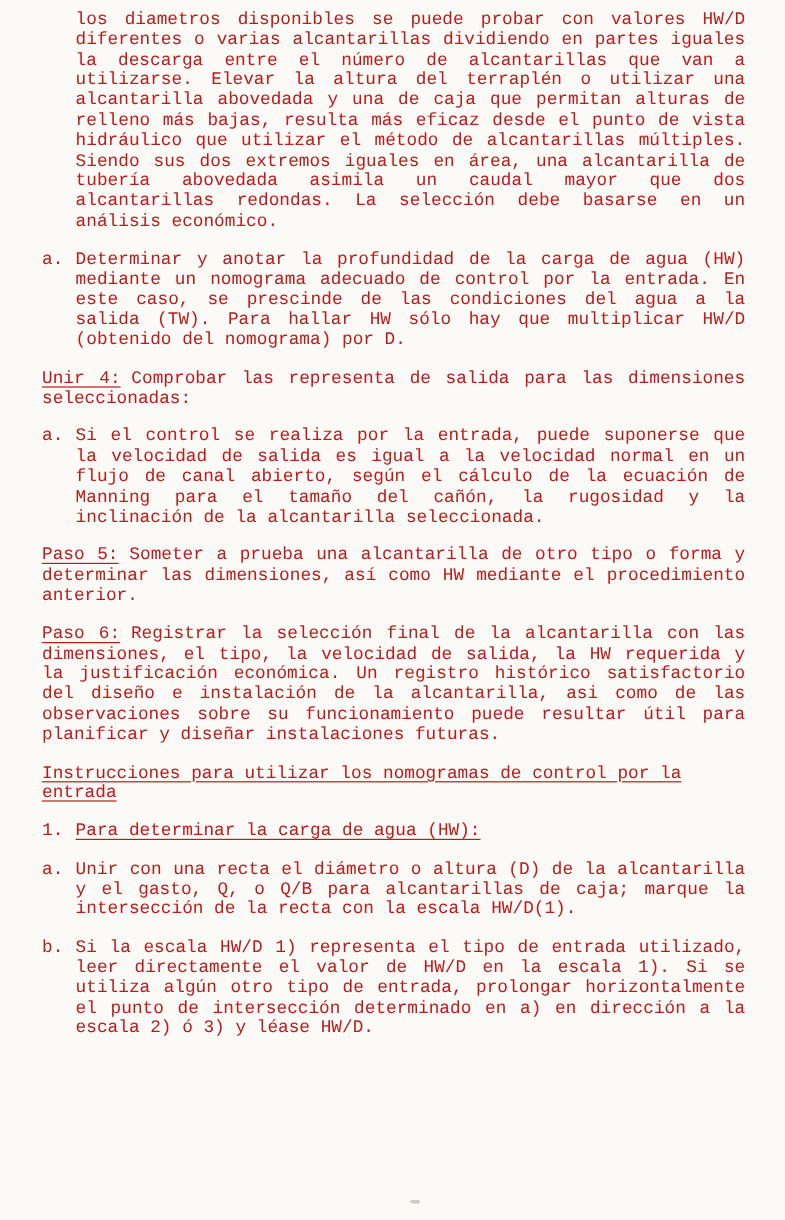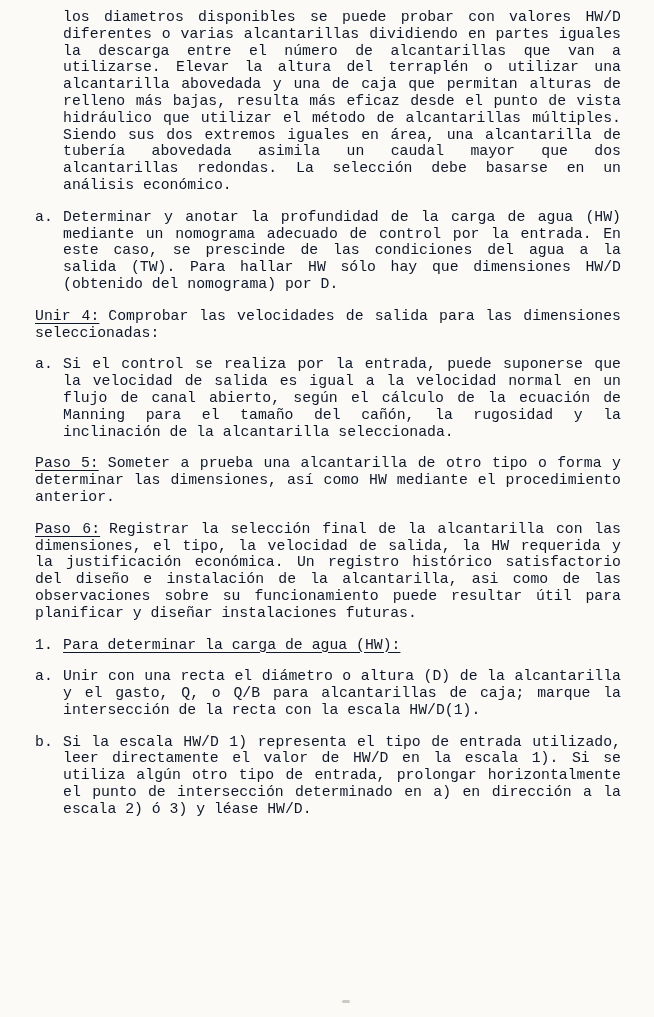--- a/index.html
+++ b/index.html
@@ -4,21 +4,21 @@
 <style>
   * { margin: 0; padding: 0; box-sizing: border-box; }
   html, body { background: #fbfaf6; }
   .page {
     position: relative;
     width: 654px;
     height: 1017px;
     margin: 0 auto;
     padding: 9px 33px 0 35px;
     background: #fbfaf6;
-    color: #0f172a;
+    color: #b91c1c;
     font-family: "Liberation Mono", "DejaVu Sans Mono", monospace;
     font-size: 14.8px;
     line-height: 16.8px;
     overflow: hidden;
   }
   .block { margin-bottom: 15px; text-align: justify; }
   .indented { margin-left: 28px; }
   .hang { position: relative; padding-left: 28px; }
   .hang > .lbl { position: absolute; left: 0; top: 0; }
   .nota { margin-left: 65px; padding-left: 45px; position: relative; }
@@ -45,35 +45,36 @@
 </head>
 <body>
 
 <div class="page">
 
   <p class="block indented">los diametros disponibles se puede probar con valores HW/D diferentes o varias alcantarillas dividiendo en partes iguales la descarga entre el número de alcantarillas que van a utilizarse. Elevar la altura del terraplén o utilizar una alcantarilla abovedada y una de caja que permitan alturas de relleno más bajas, resulta más eficaz desde el punto de vista hidráulico que utilizar el método de alcantarillas múltiples. Siendo sus dos extremos iguales en área, una alcantarilla de tubería abovedada asimila un caudal mayor que dos alcantarillas redondas. La selección debe basarse en un análisis económico.</p>
 
 
   <div class="block hang">
     <span class="lbl">a.</span>
-    <span>Determinar y anotar la profundidad de la carga de agua (HW) mediante un nomograma adecuado de control por la entrada. En este caso, se prescinde de las condiciones del agua a la salida (TW). Para hallar HW sólo hay que dimensiones HW/D (obtenido del nomograma) por D.</span>
+    <span>Determinar y anotar la profundidad de la carga de agua (HW) mediante un nomograma adecuado de control por la entrada. En este caso, se prescinde de las condiciones del agua a la salida (TW). Para hallar HW sólo hay que multiplicar HW/D (obtenido del nomograma) por D.</span>
   </div>
 
-  <p class="block"><span class="paso-lbl">Unir 4:</span><span>Comprobar las velocidades de salida para las dimensiones seleccionadas:</span></p>
+  <p class="block"><span class="paso-lbl">Unir 4:</span><span>Comprobar las representa de salida para las dimensiones seleccionadas:</span></p>
 
   <div class="block hang">
     <span class="lbl">a.</span>
     <span>Si el control se realiza por la entrada, puede suponerse que la velocidad de salida es igual a la velocidad normal en un flujo de canal abierto, según el cálculo de la ecuación de Manning para el tamaño del cañón, la rugosidad y la inclinación de la alcantarilla seleccionada.</span>
   </div>
 
 
   <p class="block"><span class="paso-lbl">Paso 5:</span><span>Someter a prueba una alcantarilla de otro tipo o forma y determinar las dimensiones, así como HW mediante el procedimiento anterior.</span></p>
 
   <p class="block"><span class="paso-lbl">Paso 6:</span><span>Registrar la selección final de la alcantarilla con las dimensiones, el tipo, la velocidad de salida, la HW requerida y la justificación económica. Un registro histórico satisfactorio del diseño e instalación de la alcantarilla, asi como de las observaciones sobre su funcionamiento puede resultar útil para planificar y diseñar instalaciones futuras.</span></p>
 
+  <p class="block heading"><span class="u">Instrucciones para utilizar los nomogramas de control por la entrada</span></p>
 
   <div class="block hang">
     <span class="lbl">1.</span>
     <span class="u">Para determinar la carga de agua (HW):</span>
   </div>
 
   <div class="block hang">
     <span class="lbl">a.</span>
     <span>Unir con una recta el diámetro o altura (D) de la alcantarilla y el gasto, Q, o Q/B para alcantarillas de caja; marque la intersección de la recta con la escala HW/D(1).</span>
   </div>

